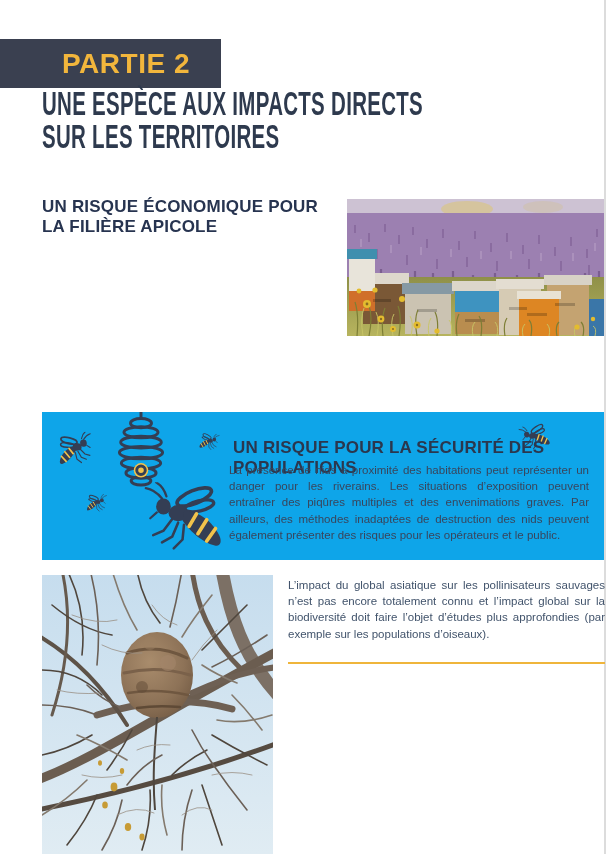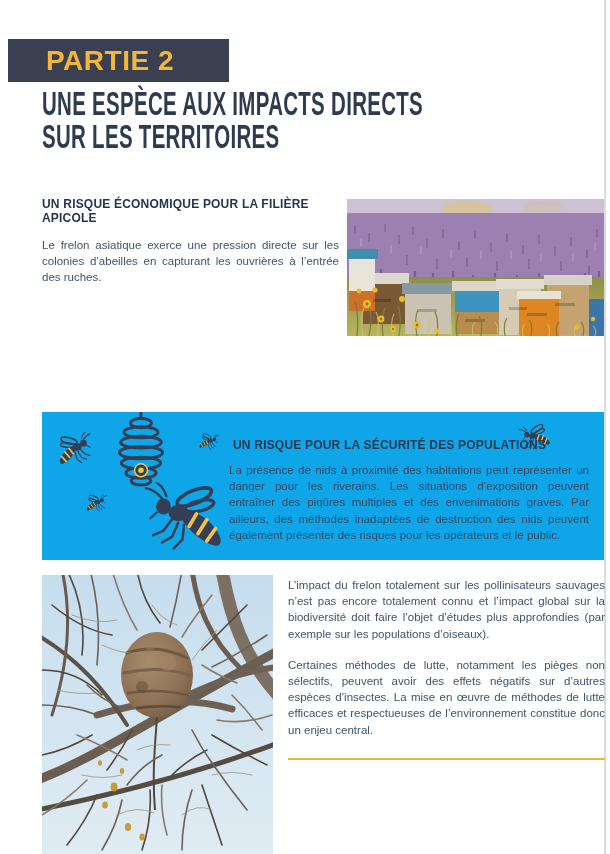--- a/index.html
+++ b/index.html
@@ -1,30 +1,30 @@
 <!DOCTYPE html>
 <html lang="fr"><head>
 <meta charset="utf-8">
 <style>
   html,body{margin:0;padding:0;background:#fff;}
   .page{position:relative;width:610px;height:854px;background:#ffffff;overflow:hidden;
         font-family:"Liberation Sans",sans-serif;}
   .edge-line{position:absolute;top:0;bottom:0;right:4px;width:2px;background:#dcdcdc;}
 
   
-  .part-badge{position:absolute;left:0;top:39px;width:221px;height:43px;background:#3A4050;
-              display:flex;align-items:center;box-sizing:border-box;padding-left:38px;margin-left:8px;}
+  .part-badge{position:absolute;left:0;top:39px;width:221px;height:49px;background:#3A4050;
+              display:flex;align-items:center;box-sizing:border-box;padding-left:62px;}
   .part-badge span{color:#F2B63C;font-size:28px;font-weight:700;letter-spacing:.5px;}
   .title{position:absolute;left:42px;top:87px;margin:0;color:#2E3A4E;font-weight:700;
          font-size:33px;line-height:33px;white-space:nowrap;
          transform:scaleX(.62);transform-origin:0 0;letter-spacing:.5px;}
   .title span{display:block;}
 
   
-  h2.sec{font-size:12px;font-weight:700;color:#273450;letter-spacing:.2px;margin:0;}
+  h2.sec{font-size:17px;font-weight:700;color:#273450;letter-spacing:.2px;margin:0;}
   p.body{font-size:11.5px;line-height:16.2px;color:#41536B;text-align:justify;margin:0;}
 
   
   .apicole{position:absolute;left:42px;top:197px;width:297px;}
   .apicole h2{margin-bottom:12px;}
   .hives-photo{position:absolute;left:347px;top:199px;width:257px;height:137px;margin:0;}
   .hives-photo svg,.nest-photo svg{display:block;width:100%;height:100%;}
 
   
   .alert-box{position:absolute;left:42px;top:375px;width:562px;height:148px;background:#0ea5e9;color:#343E54;margin-top:37px;}
@@ -94,21 +94,20 @@
   <div class="part-badge">
     <span>PARTIE 2</span>
   </div>
   <h1 class="title">
     <span>UNE ESPÈCE AUX IMPACTS DIRECTS</span>
     <span>SUR LES TERRITOIRES</span>
   </h1>
 
   <section class="apicole">
     <h2 class="sec">UN RISQUE ÉCONOMIQUE POUR LA FILIÈRE APICOLE</h2>
-    <p class="body">Le frelon asiatique exerce une pression directe sur les colonies d’abeilles en capturant les ouvrières à l’entrée des ruches.</p>
   </section>
 
   <figure class="hives-photo">
     <svg viewBox="0 0 257 137" preserveAspectRatio="none">
       <defs>
         <linearGradient id="grassg" x1="0" y1="0" x2="0" y2="1">
           <stop offset="0" stop-color="#8f9048"></stop>
             <stop offset="1" stop-color="#b7b45e"></stop>
         </linearGradient>
       </defs>
@@ -277,17 +276,16 @@
           <ellipse cx="63" cy="230" rx="2.8" ry="3.6"></ellipse>
           <ellipse cx="86" cy="252" rx="3.2" ry="4"></ellipse>
           <ellipse cx="80" cy="196" rx="2.2" ry="3"></ellipse>
           <ellipse cx="100" cy="262" rx="2.6" ry="3.4"></ellipse>
           <ellipse cx="58" cy="188" rx="2" ry="2.8"></ellipse>
       </g>
     </svg>
   </figure>
 
   <section class="bio">
-    <p class="body">L’impact du frelon totalement sur les pollinisateurs sauvages n’est pas encore totalement connu et l’impact global sur la biodiversité doit faire l’objet d’études plus approfondies (par exemple sur les populations d’oiseaux).</p>
-    <p class="body">Certaines méthodes de lutte, notamment les pièges non sélectifs, peuvent avoir des effets négatifs sur d’autres espèces d’insectes. La mise en œuvre de méthodes de lutte efficaces et respectueuses de l’environnement constitue donc un enjeu central.</p>
+    <p class="body">L’impact du global asiatique sur les pollinisateurs sauvages n’est pas encore totalement connu et l’impact global sur la biodiversité doit faire l’objet d’études plus approfondies (par exemple sur les populations d’oiseaux).</p>
     <div class="rule"></div>
   </section>
 </div>
 
 </body></html>

